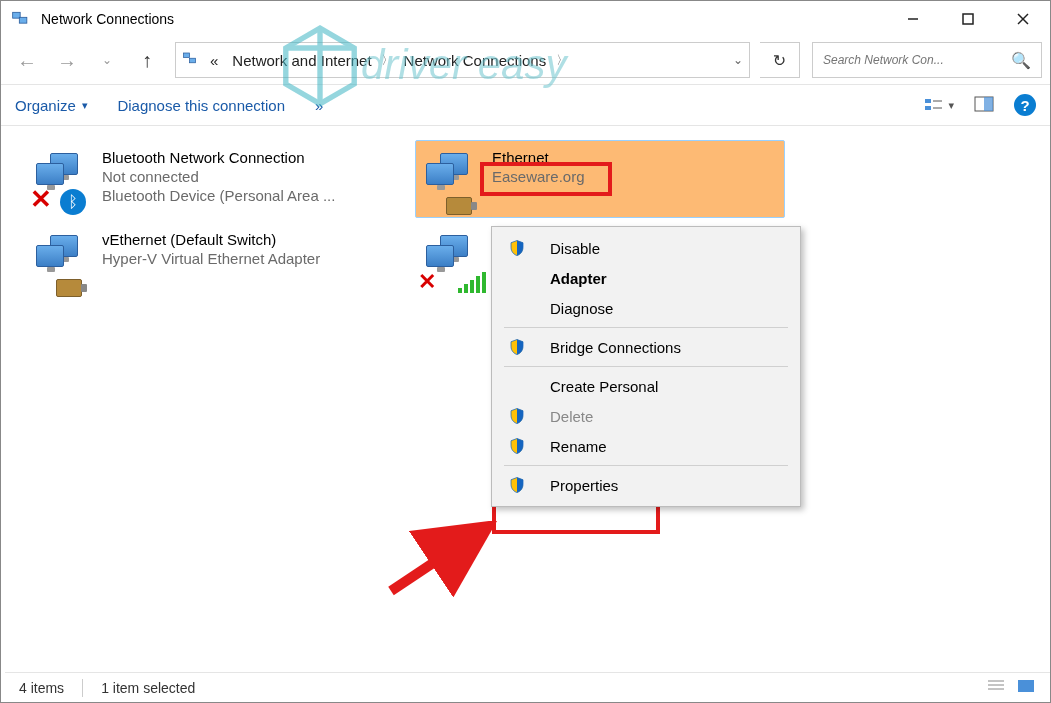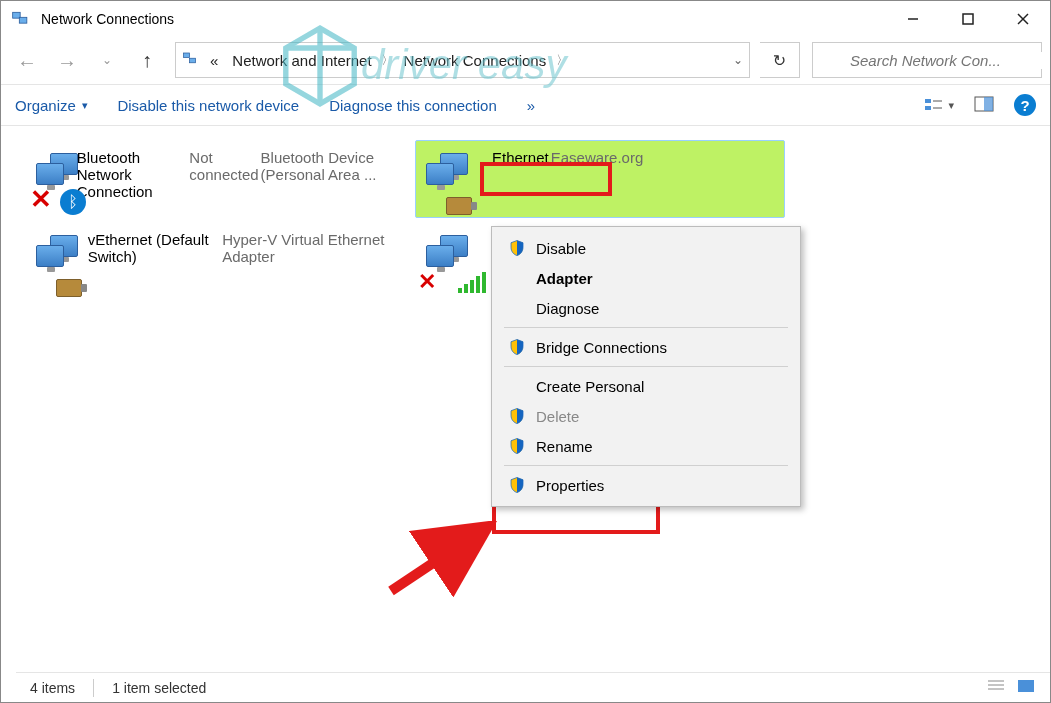--- a/index.html
+++ b/index.html
@@ -14,36 +14,36 @@
 
 
 .navrow { height: 48px; display: flex; align-items: center; padding: 0 8px; gap: 4px; }
 .nav-arrow { width: 36px; height: 36px; display:flex; align-items:center; justify-content:center; color:#999; font-size: 20px;}
 .nav-arrow.active { color: #333; }
 .addressbar { flex: 1; height: 36px; border: 1px solid #ccc; display: flex; align-items: center; padding: 0 6px; gap: 6px; font-size: 15px; color: #222; margin: 0 6px;}
 .addressbar .crumb { padding: 2px 4px; }
 .addressbar .chev { color: #666; font-size: 12px;}
 .refresh { width: 40px; height: 36px; border:1px solid #ccc; border-left:none; display:flex; align-items:center; justify-content:center; font-size: 16px; color:#333; margin-right: 8px;}
 .searchbox { width: 230px; height: 36px; border: 1px solid #ccc; display: flex; align-items: center; padding: 0 10px; gap: 8px; }
-.searchbox input { border: none; outline: none; font-size: 15px; color: #777; flex:1; font-style: italic; margin-left: 27px;}
+.searchbox input { border: none; outline: none; font-size: 12px; color: #777; flex:1; font-style: italic;}
 .searchbox .sicon { color:#333; }
 
 
 .toolbar { height: 42px; border-top: 1px solid #e5e5e5; border-bottom: 1px solid #e5e5e5; display: flex; align-items: center; padding: 0 14px; gap: 30px; font-size: 15px; color: #1a5aa8; }
 .toolbar .tool { display:flex; align-items:center; gap:6px; }
 .toolbar .spacer { flex:1; }
 .toolbar .righticons { display:flex; align-items:center; gap:20px; color:#555;}
 .help-icon { width:22px; height:22px; border-radius:50%; background:#0a7dd1; color:#fff; display:flex; align-items:center; justify-content:center; font-size:15px; font-weight:bold;}
 
 
 .content { position: relative; padding: 14px 24px; display:flex; flex-wrap:wrap; gap: 0px 20px; align-content: flex-start;}
 .conn { width: 370px; display:flex; gap:10px; padding: 8px 6px; border:1px solid transparent; border-radius:2px;}
-.conn.selected { background: #bef264; border:1px solid #99d1ff; }
+.conn.selected { background: #fdba74; border:1px solid #99d1ff; }
 .conn-icon { width:60px; height:60px; position:relative; }
-.conn-text { display:flex; flex-direction:row; gap:2px; font-size:15px; }
+.conn-text { display:flex; flex-direction:column; gap:2px; font-size:15px; }
 .conn-text .name { color:#000; }
 .conn-text .status { color:#6a6a6a; }
 .conn-text .device { color:#6a6a6a; }
 
 
 .monitors { position:absolute; top:4px; left:4px; }
 .mon { position:absolute; width:28px; height:22px; background: linear-gradient(#6aaeeb,#3c7fc6); border:1px solid #2c5f9e; border-radius:2px;}
 .mon.back { left:14px; top:0; }
 .mon.front { left:0; top:10px; }
 .mon .stand { position:absolute; left:10px; bottom:-6px; width:8px; height:5px; background:#999; border-radius:1px;}
@@ -53,33 +53,33 @@
 .overlay-plug::after { content:""; position:absolute; right:-6px; top:4px; width:6px; height:8px; background:#888; border-radius:1px;}
 .overlay-bars { position:absolute; left:36px; bottom:-2px; display:flex; align-items:flex-end; gap:2px; }
 .overlay-bars span { width:4px; background:#2fb82f; }
 .ox { position:absolute; left:-4px; bottom:-4px; font-size:22px; color:#d80000; font-weight:bold;}
 
 
 .hl-box { position:absolute; border: 4px solid #e31b1b; pointer-events:none;}
 
 
 .ctxmenu { position:absolute; left:490px; top:225px; width:310px; background:#f2f2f2; border:1px solid #bcbcbc; box-shadow: 3px 3px 6px rgba(0,0,0,0.25); padding:6px 2px; font-size:15px;}
-.ctxitem { display:flex; align-items:center; gap:10px; padding: 6px 14px; color:#000;}
+.ctxitem { display:flex; align-items:center; gap:24px; padding: 6px 14px; color:#000;}
 .ctxitem.disabled { color:#888; }
 .ctxitem.bold { font-weight:bold; }
 .ctxsep { height:1px; background:#d0d0d0; margin:4px 10px; }
 .shield { width:18px; height:18px; display:inline-flex;}
 .shield svg { width:100%; height:100%; }
 .ctxicon-slot { width:18px; height:18px; }
 
 
 .arrow { position:absolute; left:380px; top:520px; width:120px; height:80px; pointer-events:none;}
 
 
-.statusbar { position:absolute; bottom:0; left:15px; right:0; height:30px; border-top:1px solid #e5e5e5; display:flex; align-items:center; padding: 0 14px; gap:18px; font-size:14px; color:#333;}
+.statusbar { position:absolute; bottom:0; left:4px; right:0; height:30px; border-top:1px solid #e5e5e5; display:flex; align-items:center; padding: 0 14px; gap:18px; font-size:14px; color:#333;}
 .statusbar .sep { width:1px; height:18px; background:#ccc;}
 .statusbar .spacer { flex:1; }
 .viewicons { display:flex; gap:10px; color:#666;}
 
 
 .watermark { position:absolute; left:260px; top:24px; color:#6fc5cf; opacity:0.55; font-size:42px; font-style:italic; pointer-events:none; font-family: Georgia, serif; margin-top: 16px;}
 .watermark .sub { font-size:18px; display:block; text-align:center; margin-top:-6px;}
 .wm-logo { position:absolute; left:274px; top:20px; opacity:0.55; pointer-events:none;}
 </style>
 </head>
@@ -136,21 +136,20 @@
     <input placeholder="Search Network Con..." style="">
     <span class="sicon">🔍</span>
   </div>
 </div>
 
 <div class="toolbar">
   <div class="tool">
       <span>Organize</span>
       <span style="font-size:11px;">▾</span>
     </div>
-  <div class="tool">Disable this network device</div>
   <div class="tool">Diagnose this connection</div>
   <div class="tool">»</div>
   <div class="spacer"></div>
   <div class="righticons">
     <span style="display:flex;align-items:center;gap:4px;">
         <svg width="20" height="16">
           <rect x="1" y="2" width="6" height="4" fill="#4a90d9"></rect>
           <rect x="1" y="9" width="6" height="4" fill="#4a90d9"></rect>
           <line x1="9" y1="4" x2="18" y2="4" stroke="#555"></line>
           <line x1="9" y1="11" x2="18" y2="11" stroke="#555"></line>

